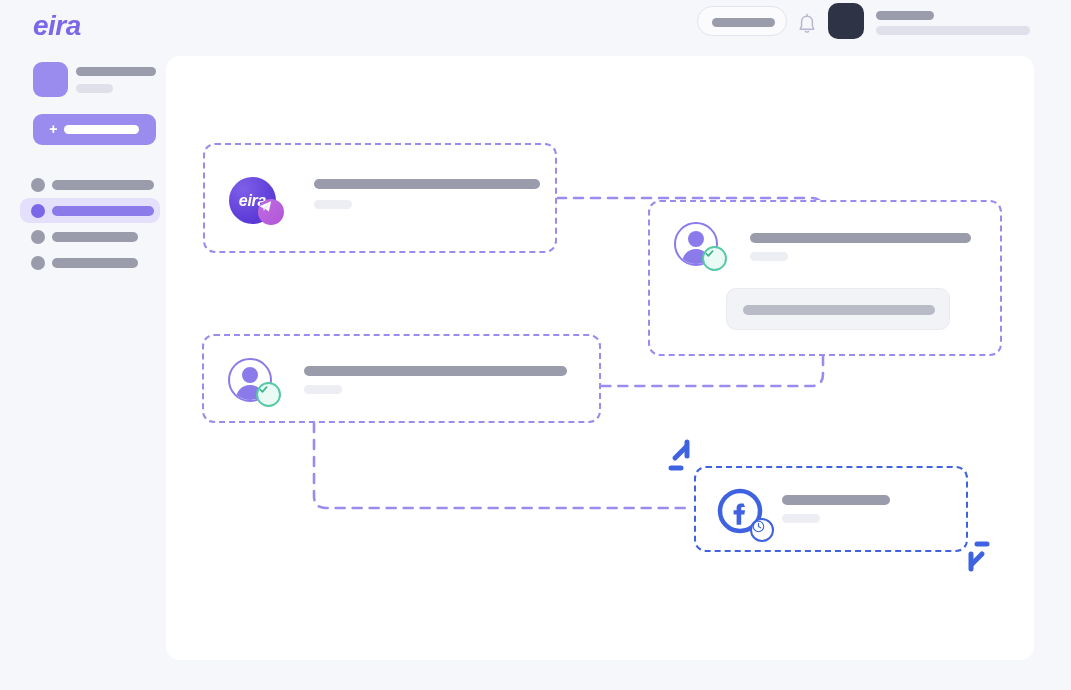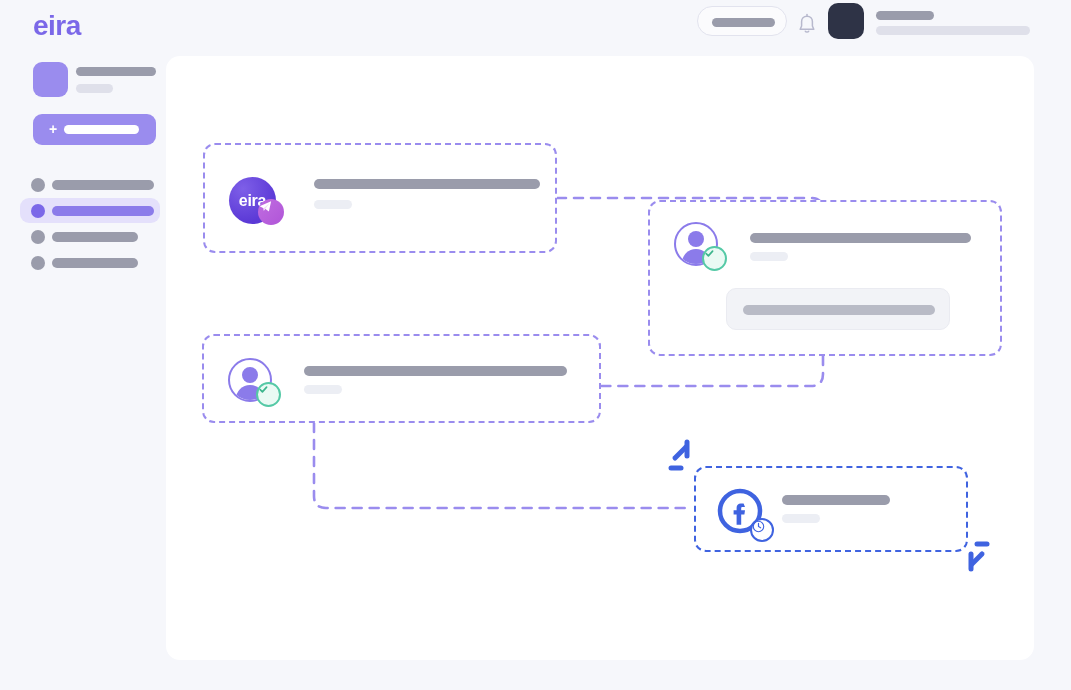--- a/index.html
+++ b/index.html
@@ -2,21 +2,21 @@
 <html><head>
 <meta charset="utf-8">
 <style>
   * { box-sizing: border-box; margin: 0; padding: 0; }
   html, body {
     width: 1071px; height: 690px;
     background: #f6f7fb;
     font-family: "Liberation Sans", sans-serif;
     overflow: hidden;
   }
-  #app { position: relative; width: 1017px; height: 690px; }
+  #app { position: relative; width: 1017px; height: 690px; font-style: italic; }
 
   
   .header { position: absolute; top: 0; left: 0; width: 1071px; height: 52px; }
   .logo {
     position: absolute; left: 33px; top: 10px;
     font-size: 28px; font-weight: 700; color: #7b68e8;
     letter-spacing: -0.5px;
   }
   .hdr-pill {
     position: absolute; left: 697px; top: 6px; width: 90px; height: 30px;

